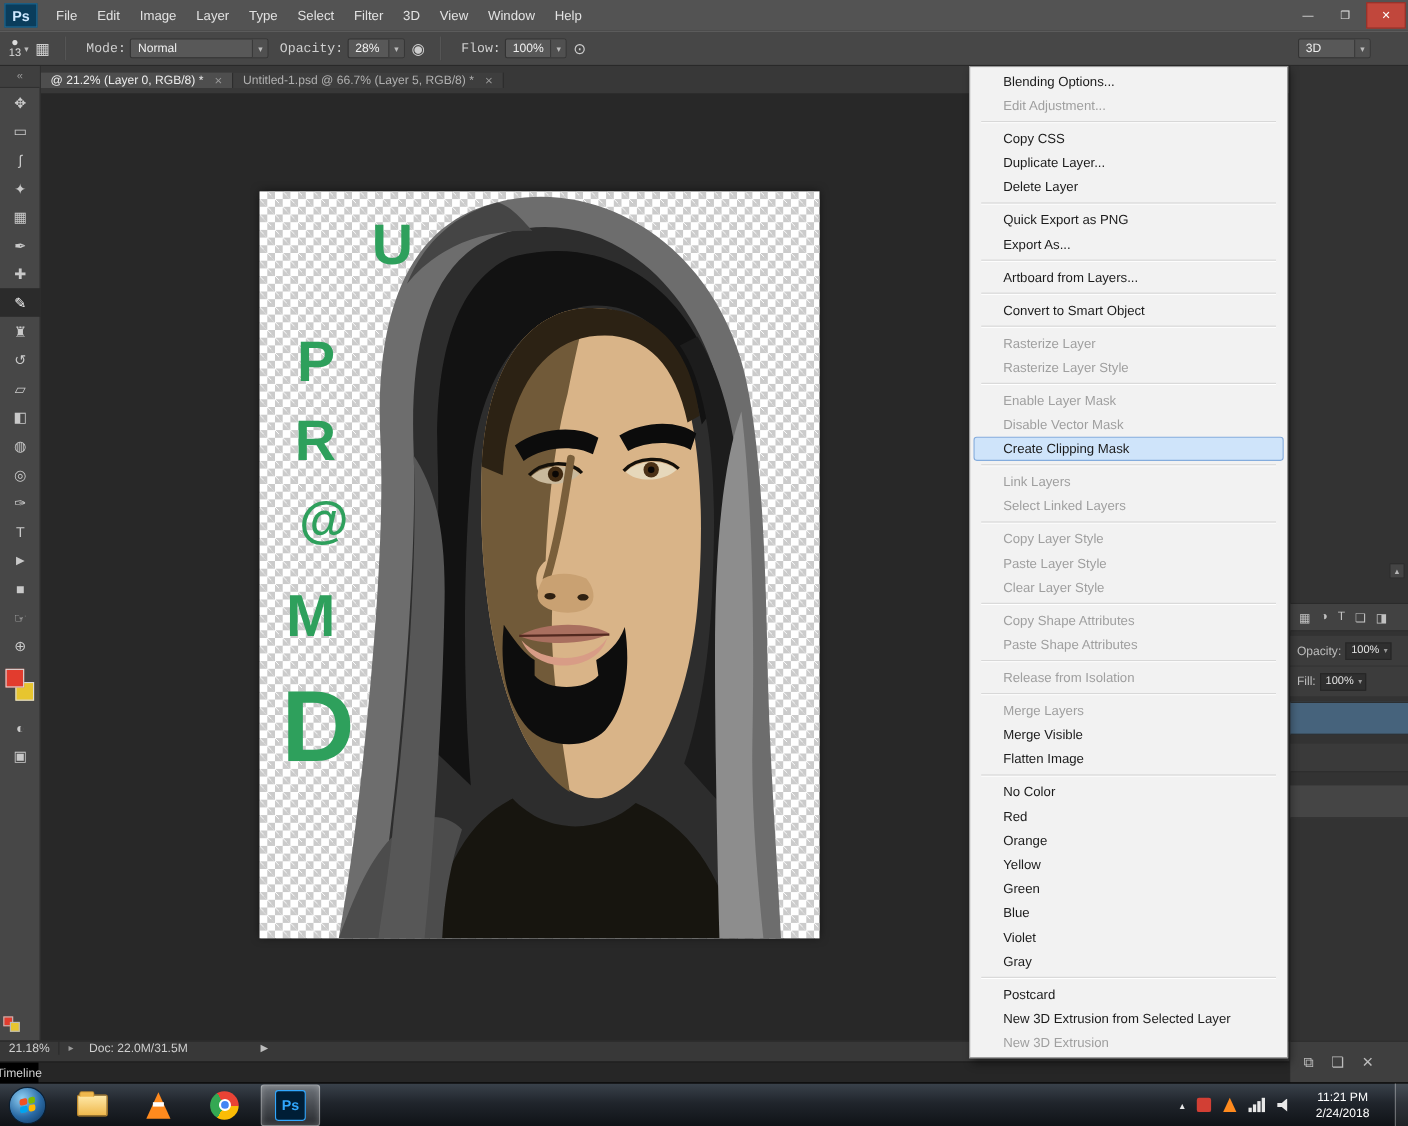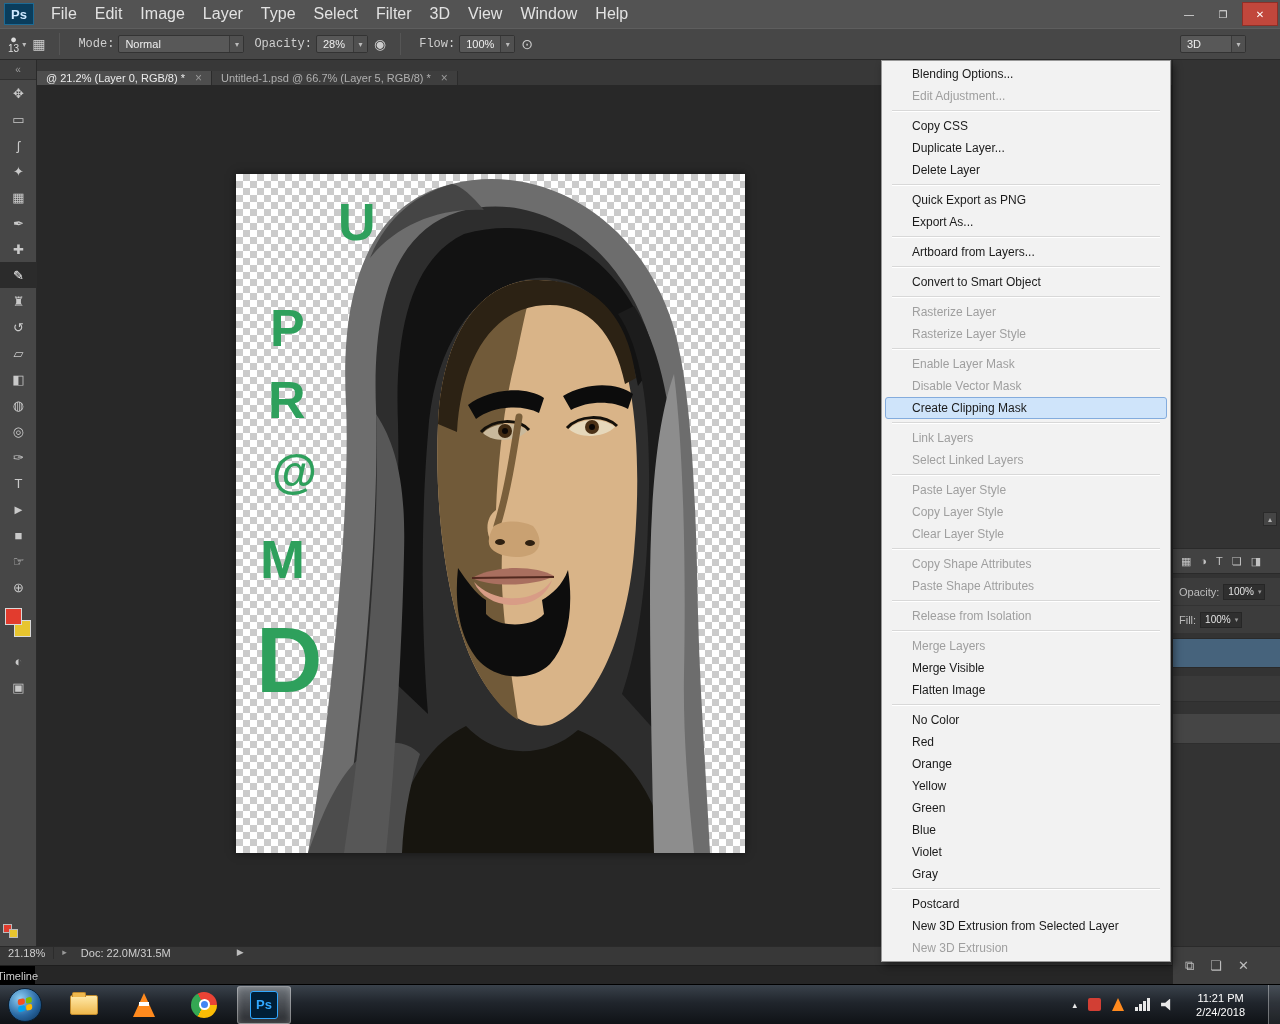--- a/index.html
+++ b/index.html
@@ -3,41 +3,41 @@
 <meta charset="utf-8">
 <style>
   *{box-sizing:border-box;margin:0;padding:0;}
   html,body{width:1280px;height:1024px;overflow:hidden;}
   body{position:relative;background:#282828;font-family:"Liberation Sans",sans-serif;-webkit-user-select:none;user-select:none;}
 
   
   #menubar{position:absolute;left:0;top:0;width:1280px;height:28px;background:#535353;display:flex;align-items:center;z-index:30;}
   .ps-logo{width:30px;height:22px;margin:3px 8px 3px 4px;background:#0a3d5c;color:#cfe9ff;font-weight:bold;font-size:13px;display:flex;align-items:center;justify-content:center;border:1px solid #1d6a94;}
   #menubar-items{display:flex;height:100%;}
-  .menu-item{padding:0 9px;line-height:28px;font-size:16px;color:#e2e2e2;cursor:default;}
+  .menu-item{padding:0 9px;line-height:28px;font-size:12px;color:#e2e2e2;cursor:default;}
   #win-buttons{margin-left:auto;display:flex;align-items:center;height:100%;}
   .win-btn{width:30px;height:20px;display:flex;align-items:center;justify-content:center;color:#e0e0e0;font-size:10px;margin-right:4px;}
   .win-btn.close{width:36px;height:24px;background:#c1473c;border:1px solid #8f2f27;color:#fff;margin-right:2px;}
 
   
   #optionsbar{position:absolute;left:0;top:28px;width:1280px;height:32px;background:#474747;border-top:1px solid #5e5e5e;border-bottom:1px solid #292929;display:flex;align-items:center;font-size:12px;color:#d6d6d6;z-index:29;}
   .opt-sep{width:1px;height:22px;background:#353535;margin:0 8px;border-right:1px solid #555;}
   .brush-preset{display:flex;align-items:center;margin-left:8px;}
   .brush-tip{display:flex;flex-direction:column;align-items:center;line-height:10px;font-size:10px;color:#ddd;}
   .brush-tip .tip-glyph{font-size:11px;}
   .mini-arrow{font-size:8px;color:#bbb;margin-left:3px;}
   .opt-icon{font-size:14px;color:#cdcdcd;margin:0 6px;}
   .opt-label{margin:0 4px 0 10px;color:#cfcfcf;font-family:Liberation Mono, monospace;}
   .opt-combo{height:18px;background:#585858;border:1px solid #333;border-radius:2px;display:flex;align-items:center;font-size:11px;color:#efefef;}
   .opt-combo .val{padding:0 6px;white-space:nowrap;}
   .opt-combo .arr{width:14px;height:100%;display:flex;align-items:center;justify-content:center;border-left:1px solid #3a3a3a;font-size:8px;color:#bbb;background:#505050;}
   #workspace-combo{position:absolute;right:34px;top:6px;width:66px;}
 
   
-  #tabstrip{position:absolute;left:37px;top:60px;width:1243px;height:25px;background:#383838;display:flex;align-items:flex-end;z-index:1;}
+  #tabstrip{position:absolute;left:37px;top:60px;width:1243px;height:25px;background:#383838;display:flex;align-items:center;z-index:1;}
   .doc-tab{display:flex;align-items:center;padding:0 9px;font-size:11px;border-right:1px solid #2b2b2b;white-space:nowrap;}
   .doc-tab[data-state="active"]{background:#4e4e4e;color:#ececec;}
   .doc-tab[data-state="inactive"]{background:#3e3e3e;color:#b0b0b0;}
   .tab-close{margin-left:10px;font-size:12px;color:#9a9a9a;}
 
   
   #toolbar{position:absolute;left:0;top:60px;width:37px;height:886px;background:#474747;border-right:1px solid #2a2a2a;z-index:2;}
   .tb-collapse{height:20px;display:flex;align-items:center;justify-content:center;color:#9a9a9a;font-size:10px;background:#3f3f3f;border-bottom:1px solid #303030;}
   .tool{width:37px;height:26px;display:flex;align-items:center;justify-content:center;color:#c9c9c9;font-size:13px;}
   .tool[data-state="selected"]{background:#2b2b2b;color:#ffffff;}
@@ -431,23 +431,23 @@
     <div class="ctx-item" data-state="highlighted">Create Clipping Mask</div>
 
     <div class="ctx-item" data-state="sep"></div>
 
     <div class="ctx-item" data-state="disabled">Link Layers</div>
 
     <div class="ctx-item" data-state="disabled">Select Linked Layers</div>
 
     <div class="ctx-item" data-state="sep"></div>
 
+    <div class="ctx-item" data-state="disabled">Copy Layer Style</div>
+
     <div class="ctx-item" data-state="disabled">Paste Layer Style</div>
-
-    <div class="ctx-item" data-state="disabled">Copy Layer Style</div>
 
     <div class="ctx-item" data-state="disabled">Clear Layer Style</div>
 
     <div class="ctx-item" data-state="sep"></div>
 
     <div class="ctx-item" data-state="disabled">Copy Shape Attributes</div>
 
     <div class="ctx-item" data-state="disabled">Paste Shape Attributes</div>
 
     <div class="ctx-item" data-state="sep"></div>

